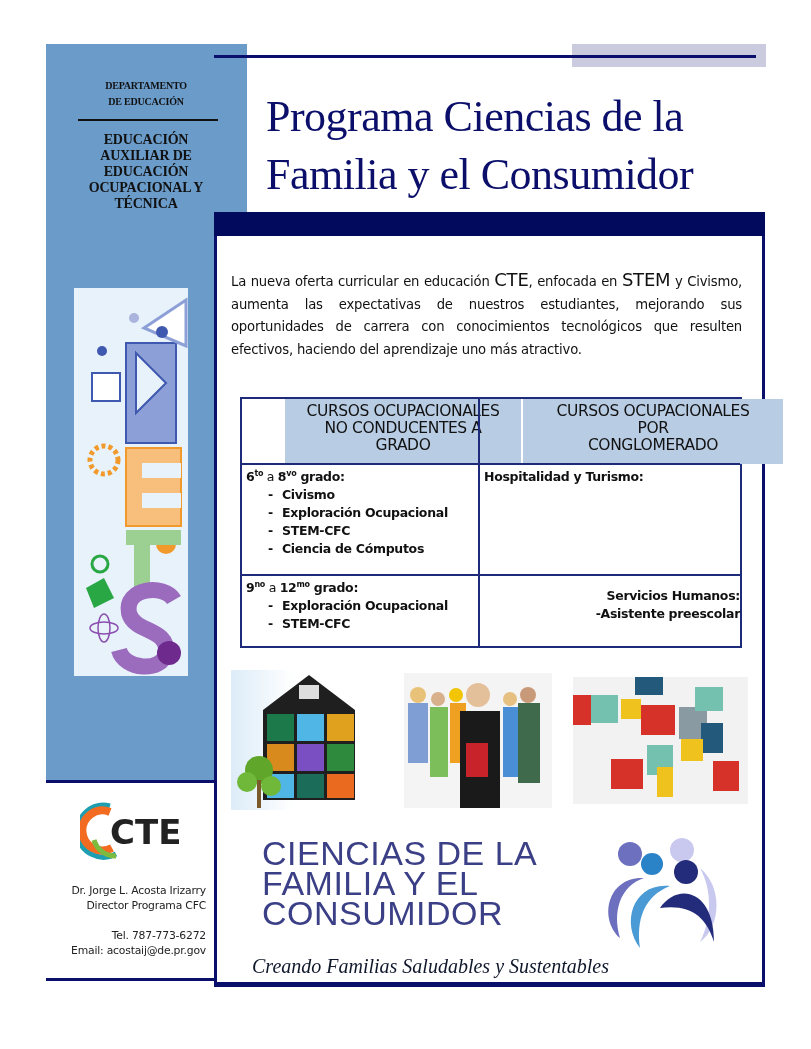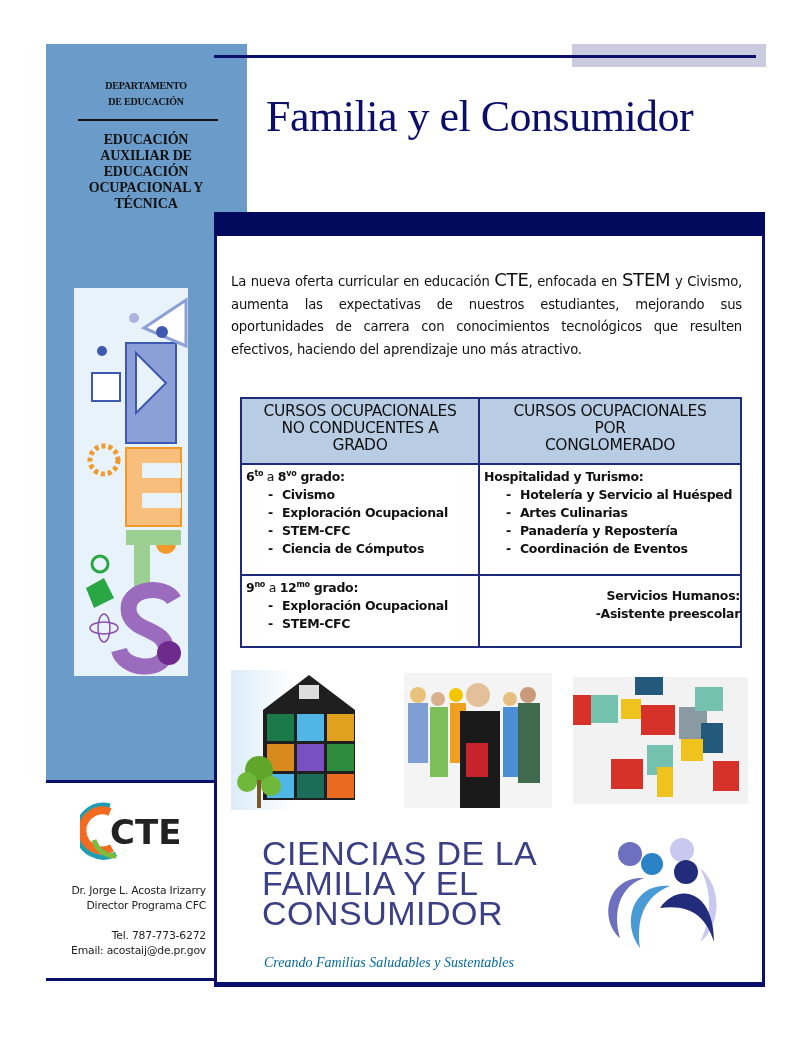--- a/index.html
+++ b/index.html
@@ -48,21 +48,21 @@
   }
   .intro .big { font-size: 18px; }
 
   .courses {
     position: absolute; left: 240px; top: 397px; width: 502px; height: 251px;
     border: 2px solid #1e2a7a;
   }
   .courses .hdr {
     position: absolute; top: 0; height: 65px; background: #b8cce4;
     font-family: "DejaVu Sans", sans-serif; font-size: 15.5px; line-height: 17px;
-    color: #111; text-align: center; padding-top: 4px; letter-spacing: -0.4px;
+    color: #111; text-align: center; padding-top: 4px; letter-spacing: -0.4px; margin-left: 43px;
   }
   .courses .vline { position: absolute; left: 236px; top: 0; width: 2px; height: 247px; background: #1e2a7a; }
   .courses .hline1 { position: absolute; left: 0; top: 64px; width: 498px; height: 2px; background: #1e2a7a; }
   .courses .hline2 { position: absolute; left: 0; top: 175px; width: 498px; height: 2px; background: #1e2a7a; }
   .cell {
     position: absolute; font-family: "DejaVu Sans", sans-serif; font-size: 12.5px;
     line-height: 18px; color: #111; font-weight: bold; letter-spacing: -0.3px;
   }
   .cell .group { font-weight: normal; }
   .cell ul { list-style: none; padding-left: 22px; }
@@ -71,22 +71,22 @@
 
   .img-house { position: absolute; left: 231px; top: 670px; width: 155px; height: 140px; background: linear-gradient(90deg,#dcecf8,#ffffff 40%); }
   .img-people { position: absolute; left: 404px; top: 673px; width: 148px; height: 135px; background: #f4f4f4; overflow: hidden; }
   .img-puzzle { position: absolute; left: 573px; top: 677px; width: 175px; height: 127px; background: #f2f2f2; overflow: hidden; }
 
   .cfc-logo-text {
     position: absolute; left: 262px; top: 838px; width: 360px;
     font-family: Liberation Sans, sans-serif; color: #3b3f86; font-size: 34px; line-height: 30px; letter-spacing: 0.5px;
   }
   .cfc-tagline {
-    position: absolute; left: 264px; top: 955px; width: 420px;
-    font-family: "Liberation Serif", serif; font-style: italic; color: #0369a1; font-size: 14px;
+    position: absolute; left: 252px; top: 955px; width: 420px;
+    font-family: "Liberation Serif", serif; font-style: italic; color: #0f172a; font-size: 20px;
   }
   .cfc-figures { position: absolute; left: 590px; top: 838px; width: 130px; height: 120px; }
 
   .stem-art { position: absolute; left: 74px; top: 288px; width: 114px; height: 388px; background: #e8f2fb; }
 
   .cte-logo { position: absolute; left: 80px; top: 800px; width: 110px; height: 60px; }
   .contact {
     position: absolute; left: 46px; top: 883px; width: 160px; text-align: right;
     font-family: "DejaVu Sans", sans-serif; font-size: 10.8px; line-height: 15px; color: #222; letter-spacing: -0.2px;
   }
@@ -156,20 +156,21 @@
   <div class="gap"></div>
   <div>Tel. 787-773-6272</div>
   <div>Email: acostaij@de.pr.gov</div>
 </div>
 <div class="bottom-line"></div>
 
 <div class="top-accent"></div>
 <div class="top-line"></div>
 
 <div class="main-title">
+  <div>Programa Ciencias de la</div>
   <div>Familia y el Consumidor</div>
 </div>
 
 <div class="content-box"></div>
 <div class="content-bar"></div>
 
 <div class="intro"><span>La nueva oferta curricular en educación </span><span class="big">CTE</span><span>, enfocada en </span><span class="big">STEM</span><span> y Civismo, aumenta las expectativas de nuestros estudiantes, mejorando sus oportunidades de carrera con conocimientos tecnológicos que resulten efectivos, haciendo del aprendizaje uno más atractivo.</span></div>
 
 <div class="courses">
   <div class="hdr" style="left:0;width:236px;">
@@ -191,26 +192,20 @@
     <ul>
       <li>Civismo</li>
       <li>Exploración Ocupacional</li>
       <li>STEM-CFC</li>
       <li>Ciencia de Cómputos</li>
     </ul>
   </div>
 
   <div class="cell" style="left:242px;top:69px;width:256px;">
     <div>Hospitalidad y Turismo:</div>
-    <ul>
-      <li>Hotelería y Servicio al Huésped</li>
-      <li>Artes Culinarias</li>
-      <li>Panadería y Repostería</li>
-      <li>Coordinación de Eventos</li>
-    </ul>
   </div>
 
   <div class="cell" style="left:4px;top:180px;width:230px;">
     <div><span>9</span><sup>no</sup><span class="group"> a </span><span>12</span><sup>mo</sup><span> grado:</span></div>
     <ul>
       <li>Exploración Ocupacional</li>
       <li>STEM-CFC</li>
     </ul>
   </div>
 

